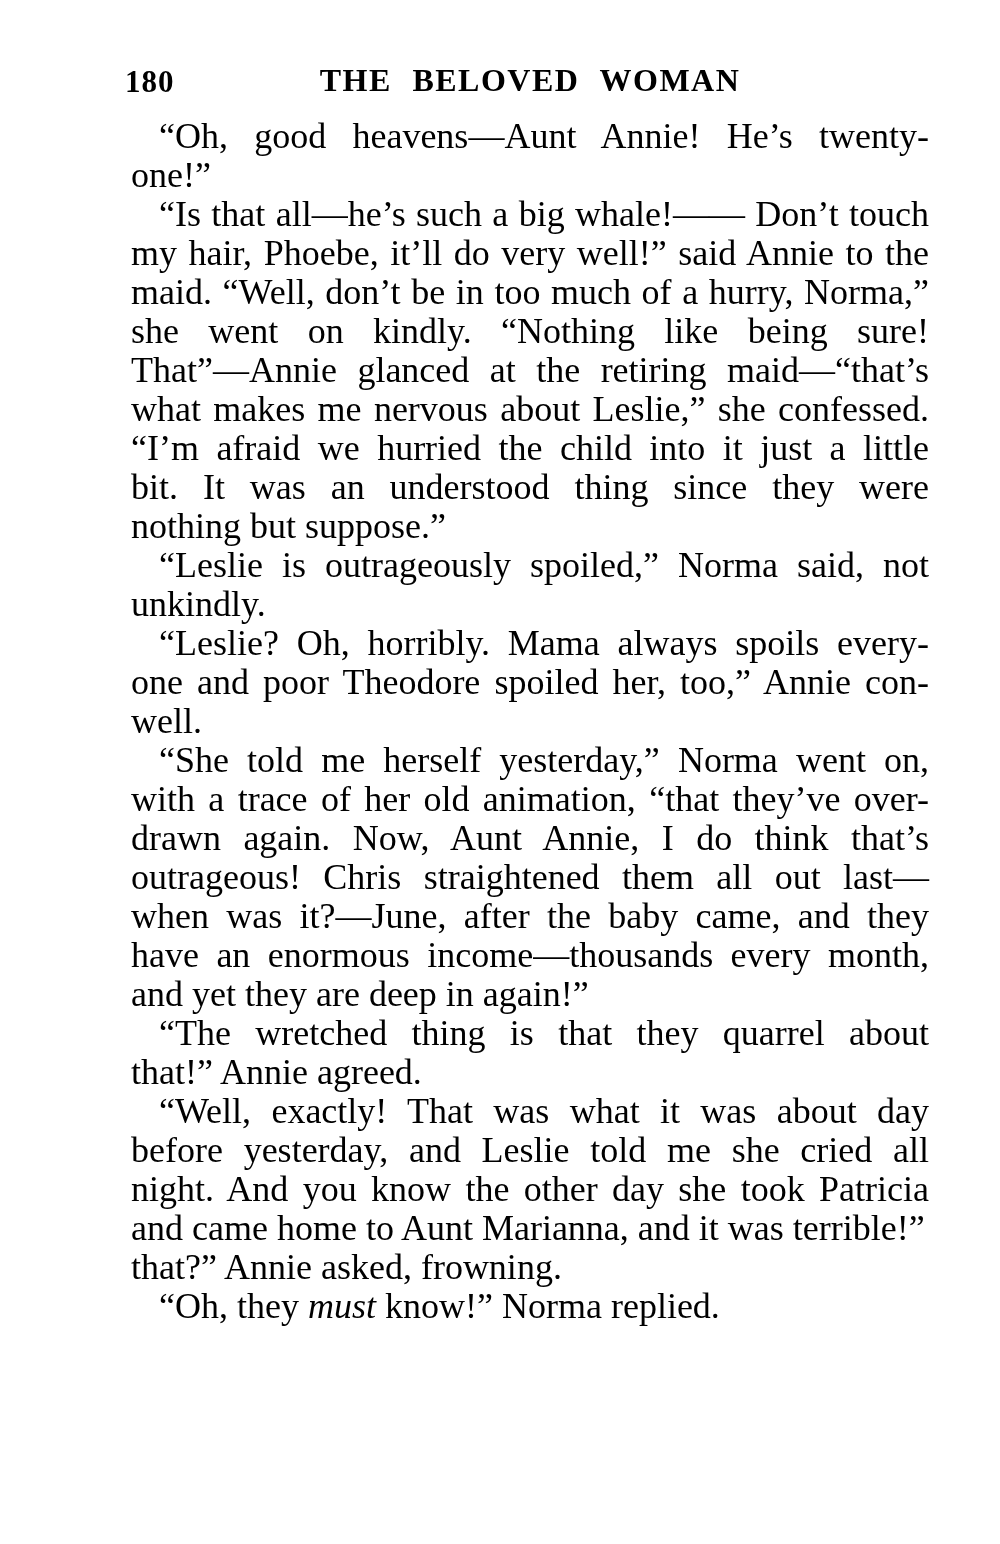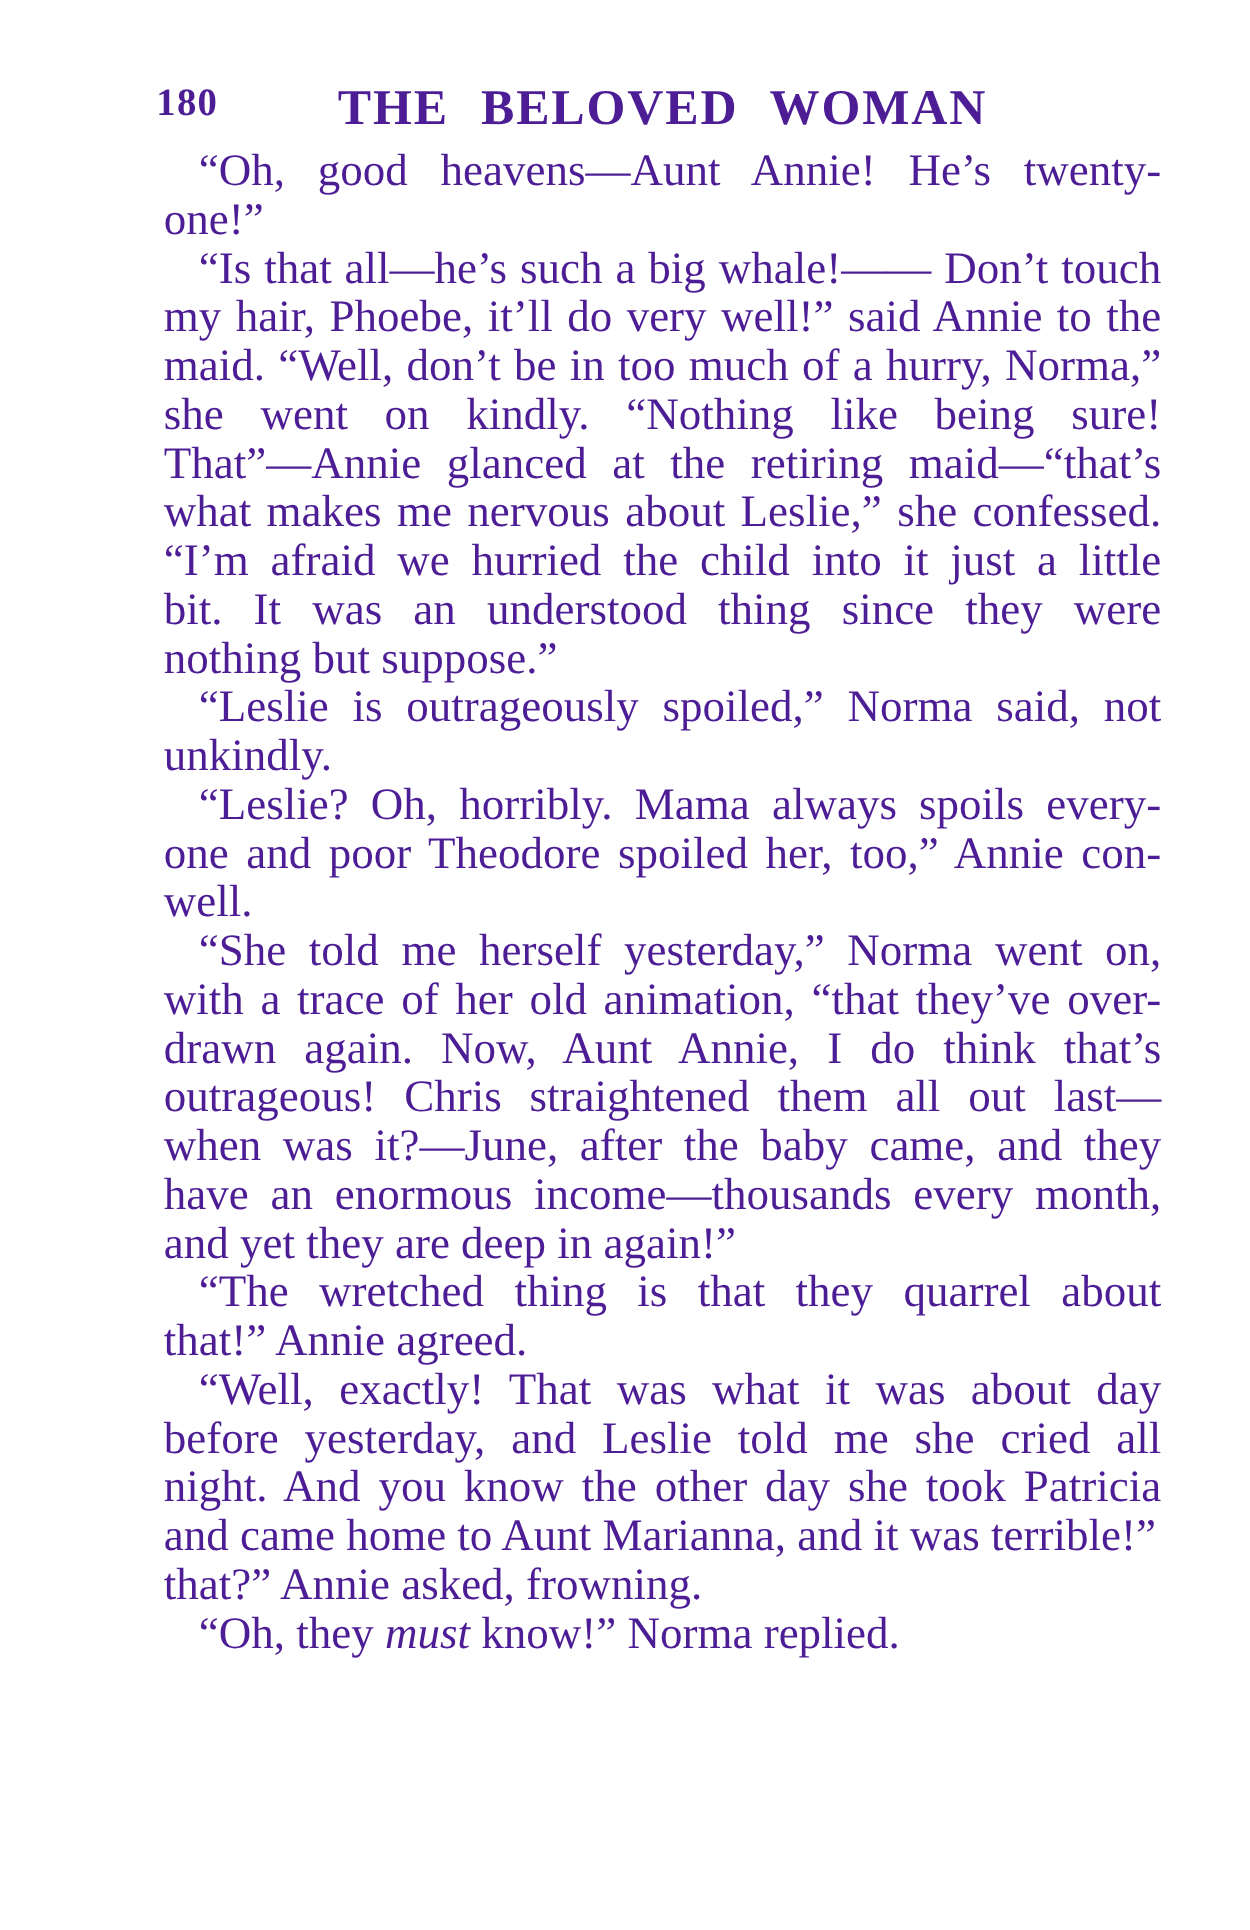--- a/index.html
+++ b/index.html
@@ -1,39 +1,39 @@
 <!DOCTYPE html>
 <html><head>
 <meta charset="utf-8">
 <style>
   html, body { margin: 0; padding: 0; background: #ffffff; }
   .page {
     position: relative;
     width: 1000px;
     height: 1544px;
     background: #ffffff;
-    color: #4c1d95;
+    color: #000000;
     font-family: "Liberation Serif", "DejaVu Serif", serif;
     overflow: hidden;
   }
   .page-num {
     position: absolute;
     top: 64px;
     left: 125px;
     font-size: 31px;
     font-weight: bold;
     letter-spacing: 1px;
   }
   .running-title {
     position: absolute;
     top: 62px;
     left: 131px;
     width: 798px;
     text-align: center;
-    font-size: 40px;
+    font-size: 32px;
     font-weight: bold;
     letter-spacing: 1.5px;
     word-spacing: 0.35em;
   }
   .body-text {
     position: absolute;
     top: 117px;
     left: 131px;
     width: 798px;
     font-size: 36px;

